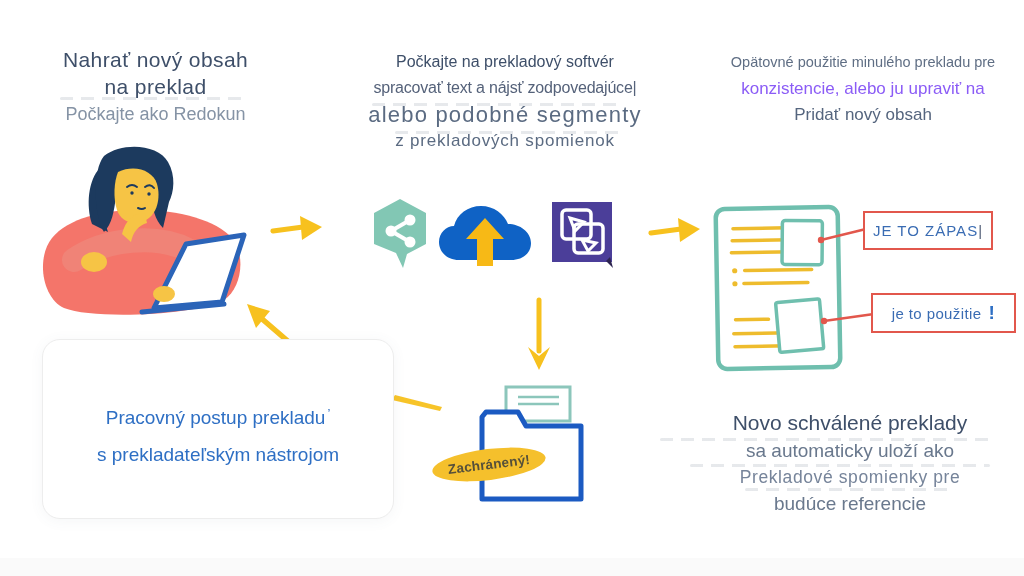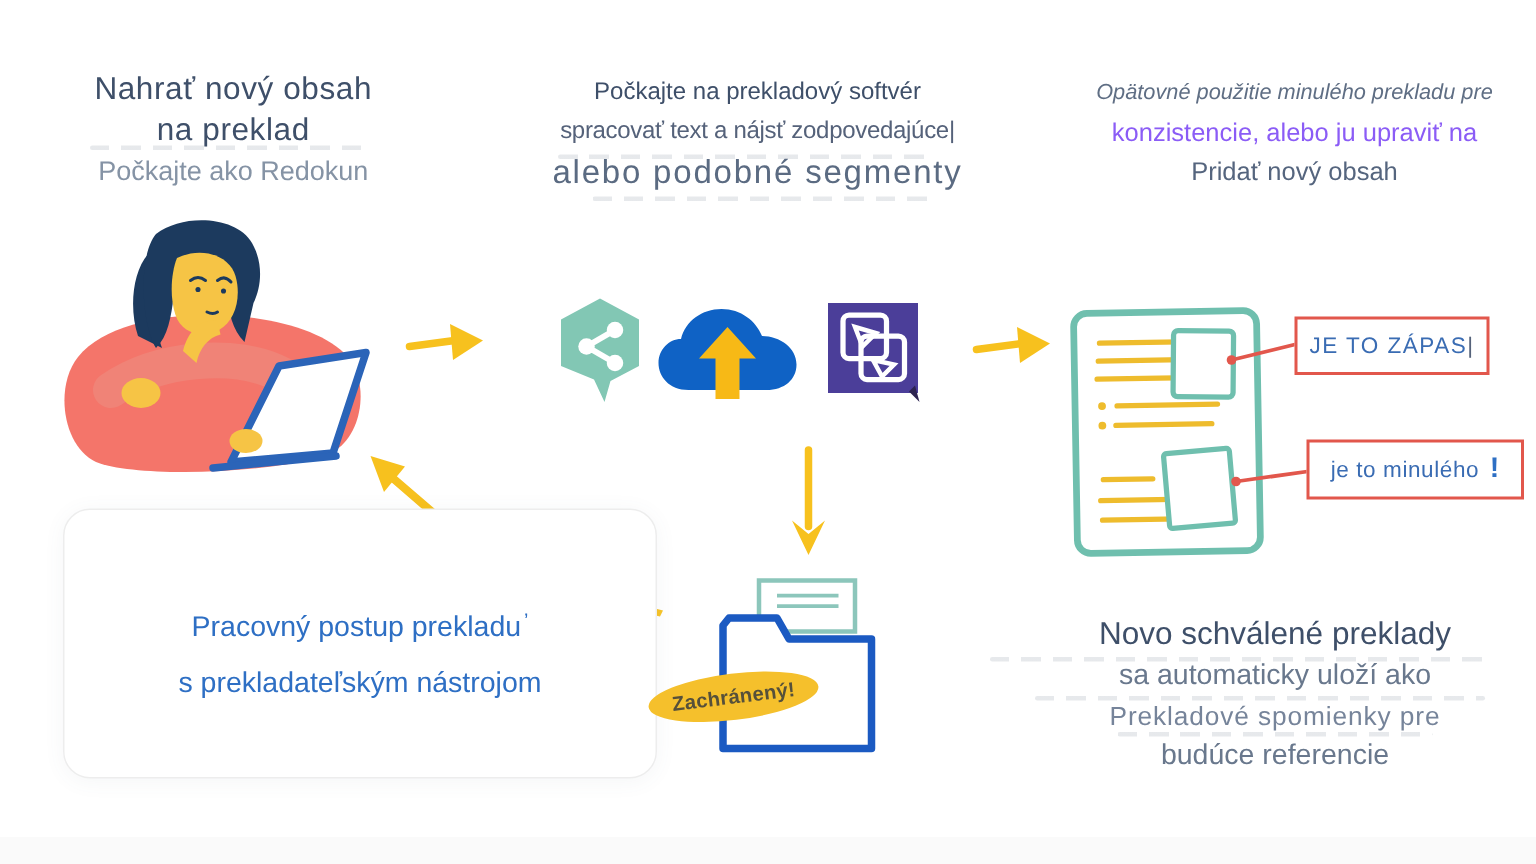--- a/index.html
+++ b/index.html
@@ -13,32 +13,32 @@
   .tb div{white-space:nowrap;}
   .tb1{left:28px;top:46px;width:255px;}
   .tb1 .big{font-size:21px;line-height:27px;color:#3e4f69;letter-spacing:.4px;}
   .tb1 .sub{font-size:18px;line-height:25px;color:#8593a5;margin-top:2px;}
   .tb2{left:340px;top:48px;width:330px;}
   .tb2 .l1{font-size:16px;line-height:27px;color:#3e4f69;}
   .tb2 .l2{font-size:16px;line-height:26px;color:#55627a;letter-spacing:-.2px;}
   .tb2 .l3{font-size:22px;line-height:27px;color:#5b6b82;letter-spacing:1.2px;}
   .tb2 .l4{font-size:17px;line-height:25px;color:#5b6b82;letter-spacing:.8px;}
   .tb3{left:706px;top:50px;width:314px;}
-  .tb3 .l1{font-size:14.5px;line-height:25px;color:#5f6e84;font-style:italic;}
+  .tb3 .l1{font-size:14.5px;line-height:25px;color:#5f6e84;}
   .tb3 .l2{font-size:17px;line-height:27px;color:#8b5cf6;}
   .tb3 .l3{font-size:17px;line-height:26px;color:#55657e;}
   .tb4{left:660px;top:408px;width:380px;}
   .tb4 .l1{font-size:21px;line-height:29px;color:#3e4f69;}
   .tb4 .l2{font-size:19px;line-height:27px;color:#69788d;}
   .tb4 .l3{font-size:17.5px;line-height:26px;color:#76849a;letter-spacing:.6px;}
   .tb4 .l4{font-size:19px;line-height:27px;color:#69788d;}
   .cursor{color:#55627a;font-weight:400;}
   
   .card{
-    left:42px;top:339px;width:396px;height:180px;background:#fff;
+    left:42px;top:339px;width:352px;height:180px;background:#fff;
     border:1px solid #ededed;border-radius:18px;
     box-shadow:0 2px 14px rgba(90,100,120,.06);
     text-align:center;padding-top:55px;box-sizing:border-box;
   }
   .card div{font-size:19px;line-height:37px;color:#2e6fc4;white-space:nowrap;}
   .tickmark{font-size:13px;color:#2e6fc4;vertical-align:6px;margin-left:2px;}
   
   .callout{
     background:#fff;border:2px solid #e2574c;display:flex;
     align-items:center;justify-content:center;box-sizing:border-box;
@@ -71,20 +71,21 @@
   <div class="tb tb1">
     <div class="big">Nahrať nový obsah</div>
     <div class="big">na preklad</div>
     <div class="sub">Počkajte ako Redokun</div>
   </div>
 
   <div class="tb tb2">
     <div class="l1">Počkajte na prekladový softvér</div>
     <div class="l2"><span>spracovať text a nájsť zodpovedajúce</span><span class="cursor">|</span></div>
     <div class="l3">alebo podobné segmenty</div>
+    <div class="l4">z prekladových spomienok</div>
   </div>
 
   <div class="tb tb3">
     <div class="l1">Opätovné použitie minulého prekladu pre</div>
     <div class="l2">konzistencie, alebo ju upraviť na</div>
     <div class="l3">Pridať nový obsah</div>
   </div>
 
   <div class="ghost" style="left:60px;top:97px;width:185px;"></div>
   <div class="ghost" style="left:372px;top:103px;width:250px;"></div>
@@ -183,21 +184,21 @@
     <circle cx="9" cy="22" r="3.2" fill="#e2574c"></circle>
     <line x1="12" y1="103" x2="62" y2="96" stroke="#e2574c" stroke-width="2.5"></line>
     <circle cx="12" cy="103" r="3.2" fill="#e2574c"></circle>
   </svg>
 
   <div class="abs callout callout1">
     <span>JE TO ZÁPAS</span>
       <span class="cursor">|</span>
   </div>
   <div class="abs callout callout2">
-    <span>je to minulého</span>
+    <span>je to použitie</span>
       <span class="excl">!</span>
   </div>
 
   <div class="abs card">
     <div><span>Pracovný postup prekladu</span><span class="tickmark">’</span></div>
     <div>s prekladateľským nástrojom</div>
   </div>
 
   <svg class="abs" style="left:468px;top:383px;" width="132" height="122" viewBox="0 0 132 122">
     <rect x="38" y="4" width="64" height="34" fill="#ffffff" stroke="#8cc6bb" stroke-width="3"></rect>

